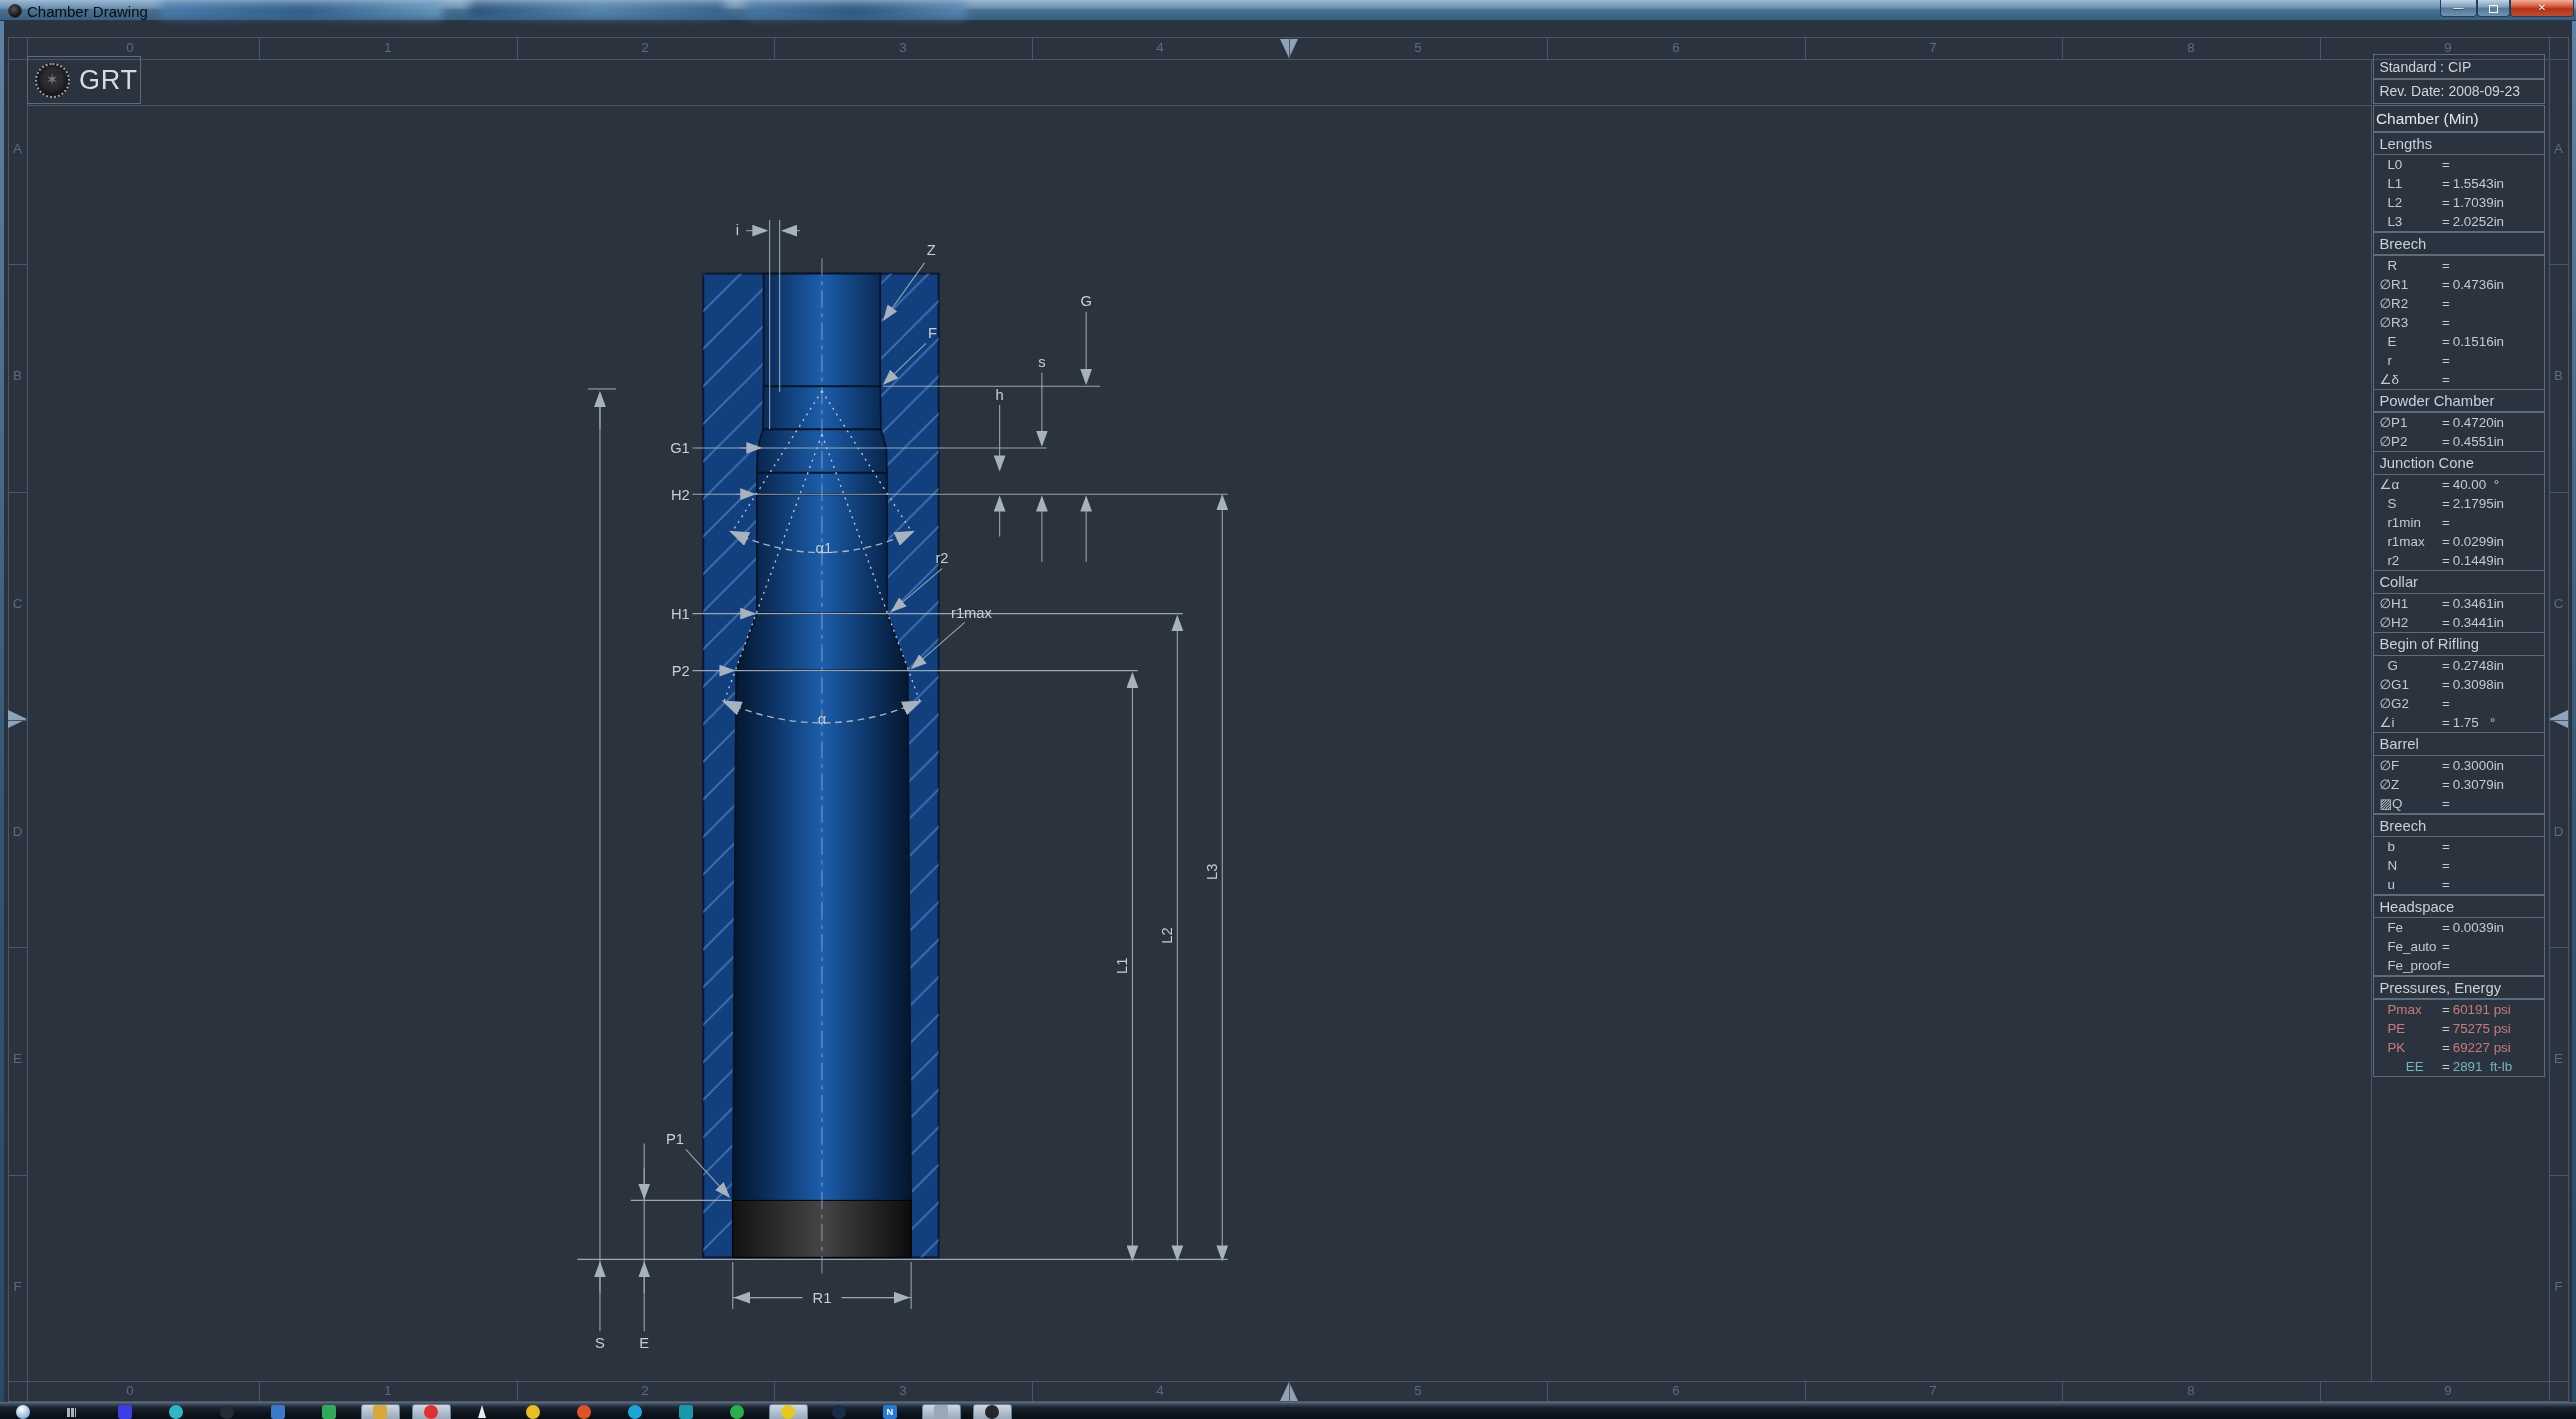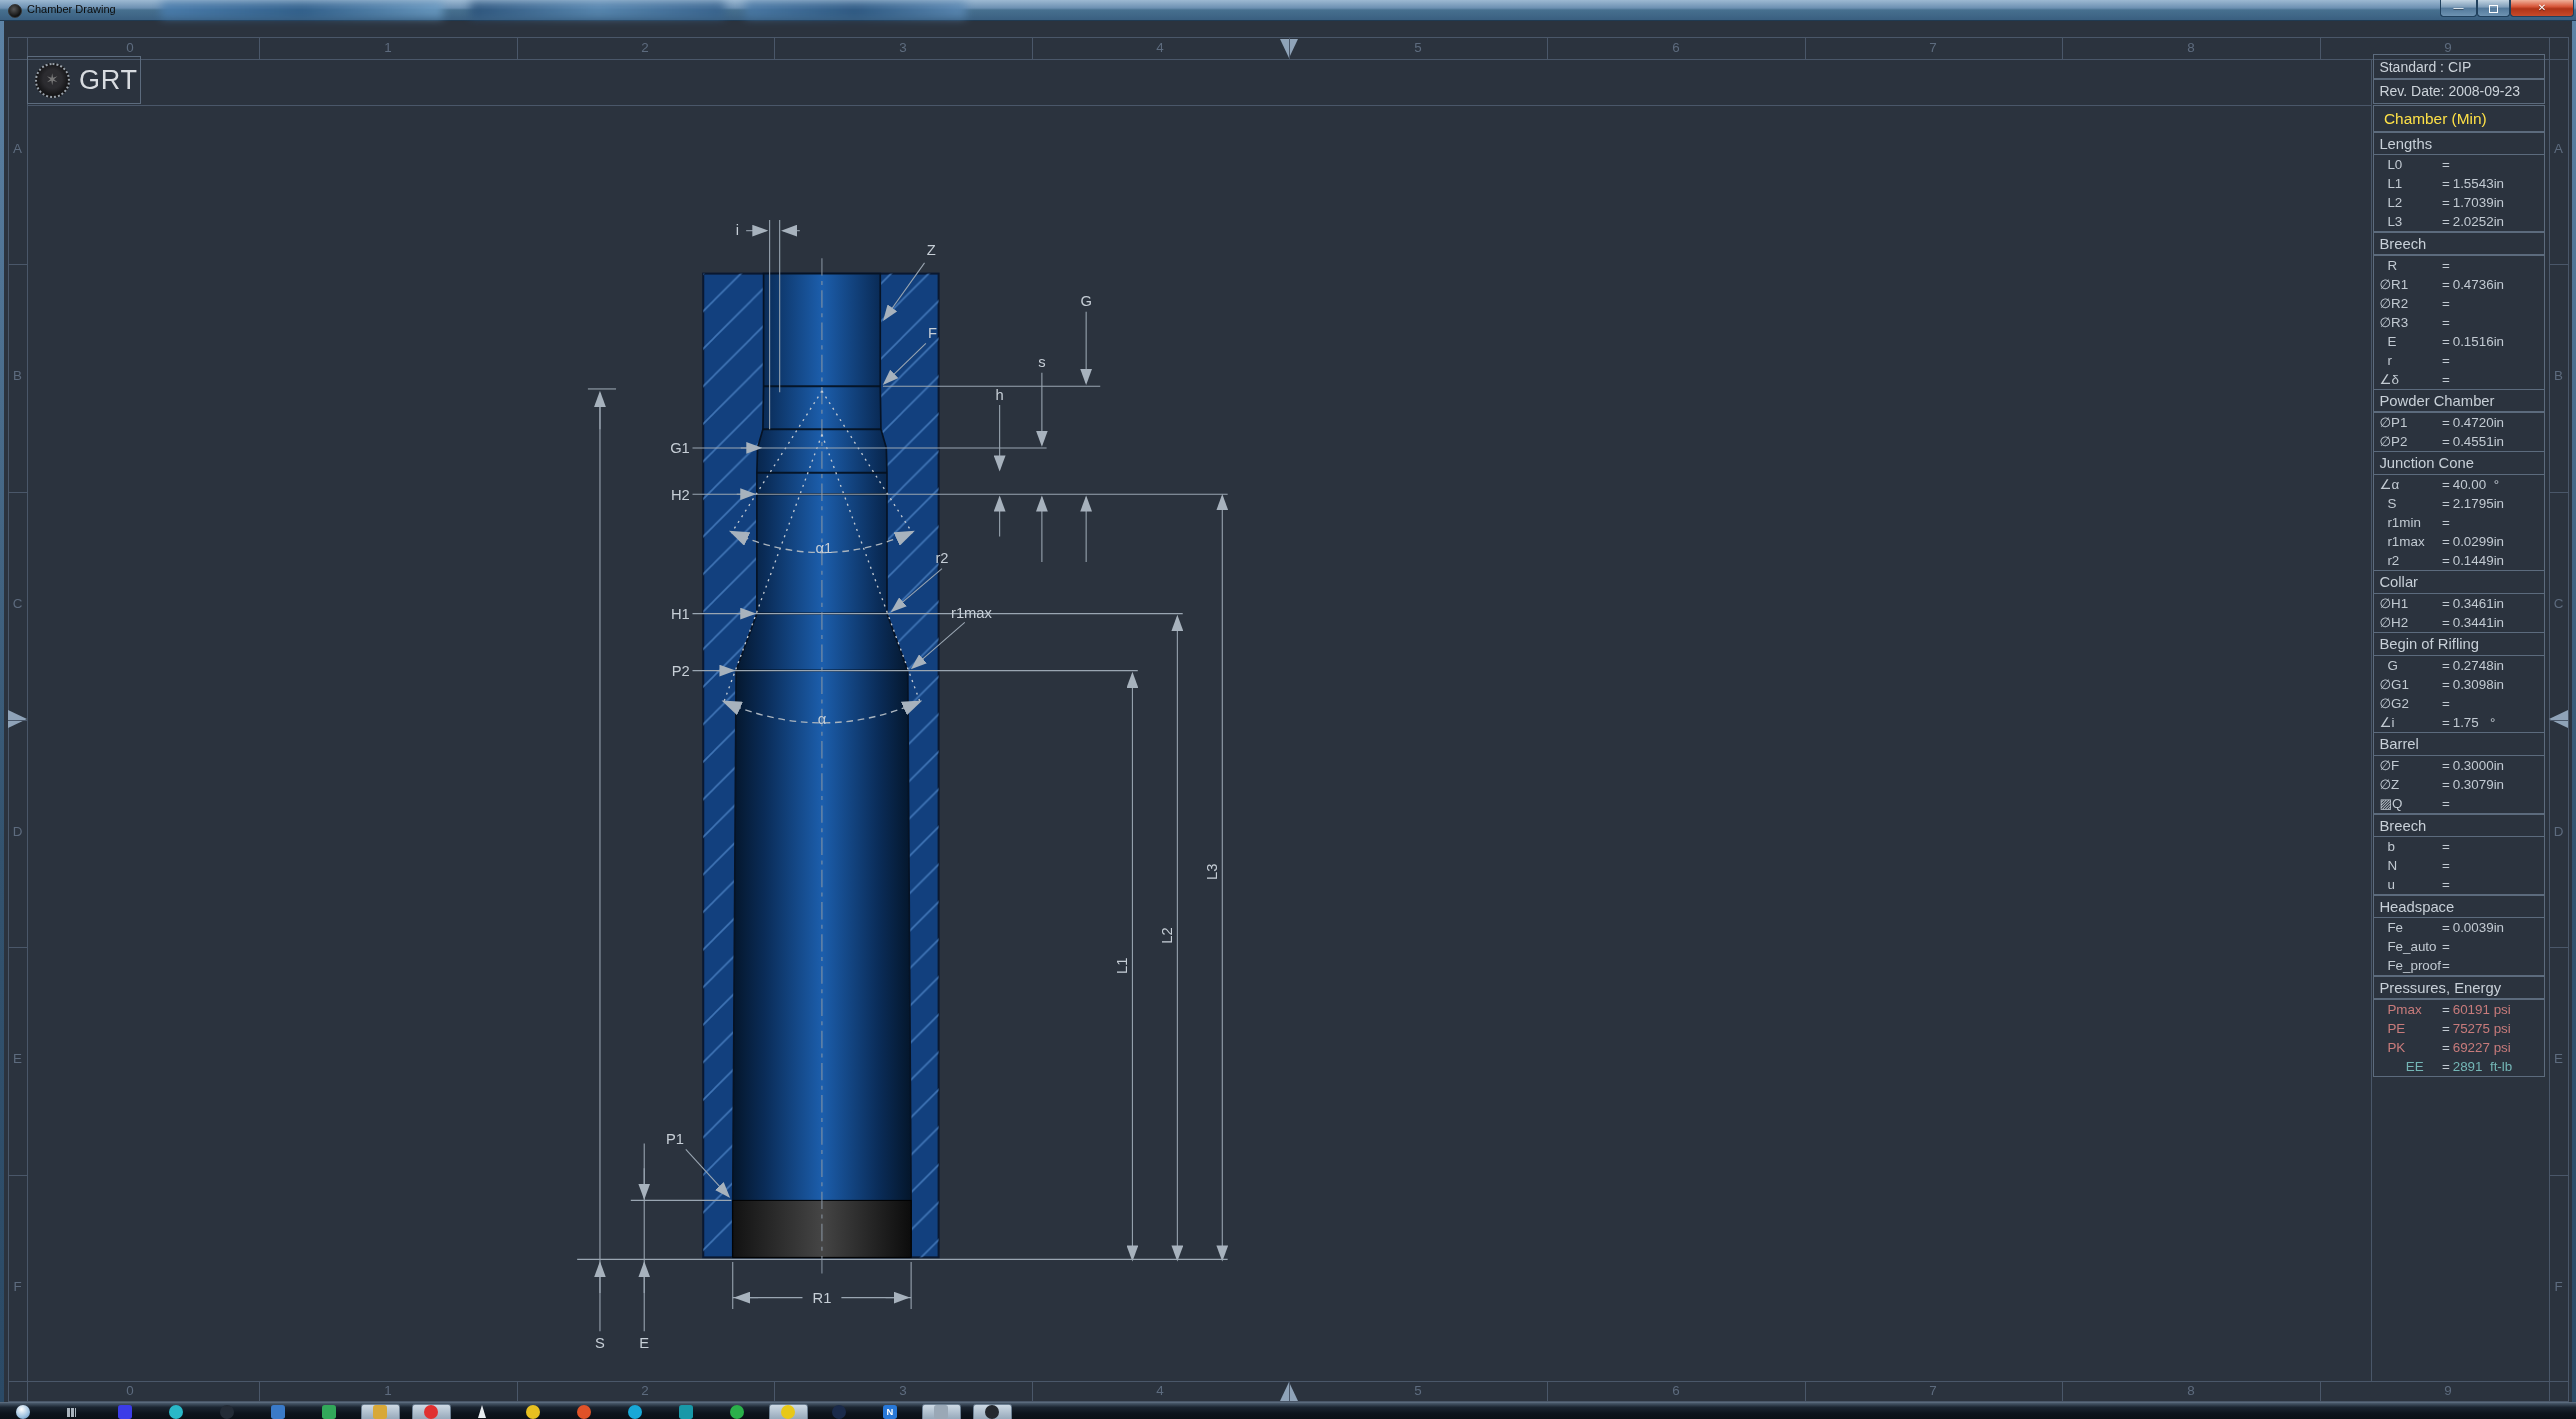--- a/index.html
+++ b/index.html
@@ -3,21 +3,21 @@
 <meta charset="utf-8">
 <style>
   html,body{margin:0;padding:0;background:#11161d;font-family:"Liberation Sans",sans-serif;}
   #screen{position:relative;width:2576px;height:1419px;background:#2b333e;overflow:hidden;}
   
   #titlebar{position:absolute;left:0;top:0;width:2576px;height:20px;
     background:linear-gradient(to bottom,#9db9d2 0%,#6c90b2 40%,#47708f 50%,#3a5f80 100%);
     border-bottom:0.7px solid #1f3a52;z-index:60;}
   #title-icon{position:absolute;left:8px;top:4px;width:12px;height:12px;border-radius:50%;
     background:radial-gradient(circle at 40% 35%,#555,#111 70%);border:0.7px solid #333;}
-  #window-title{position:absolute;left:27px;top:2.7px;font-size:11px;color:#0c0c0c;}
+  #window-title{position:absolute;left:27px;top:2.7px;font-size:15px;color:#0c0c0c;}
   .blurblob{position:absolute;top:2px;height:16px;filter:blur(4.7px);opacity:.85;border-radius:2.7px;}
   .winbtn{position:absolute;top:0;height:17.4px;border:0.7px solid #20415e;border-top:none;
     border-radius:0 0 3.4px 3.4px;box-sizing:border-box;text-align:center;color:#fff;z-index:61;}
   .winbtn.minmax{background:linear-gradient(to bottom,#c2d4e2 0%,#7d9cb8 45%,#52789a 50%,#6e93b2 100%);}
   #btn-close{background:linear-gradient(to bottom,#f0b09a 0%,#d8593c 40%,#b03418 55%,#c74a2a 100%);}
   .winglyph{font-size:10px;line-height:16px;color:#fff;text-shadow:0 0.7px 0.7px rgba(0,0,0,.5);}
   #max-glyph{display:inline-block;width:7.4px;height:6px;border:1.3px solid #fff;margin-top:4.7px;}
   
   .winedge{position:absolute;top:20px;width:4px;height:1382px;
     background:linear-gradient(to bottom,#5d83a6,#33536f 60%,#2b4burned);background:linear-gradient(to bottom,#5d83a6,#33536f 60%,#2b4a66);z-index:55;}
@@ -36,21 +36,21 @@
     border:2px dotted #9aa2aa;box-sizing:border-box;position:relative;}
   #grt-emblem:after{content:"✶";position:absolute;left:0;right:0;top:5.4px;text-align:center;color:#777;font-size:16px;}
   #grt-text{font-size:27px;color:#d8dce0;margin-left:9.4px;letter-spacing:0.7px;}
   #title-cell{left:141px;top:56px;width:2229px;height:48px;display:flex;align-items:center;justify-content:center;}
   #drawing-title{font-size:23px;color:#d5dade;letter-spacing:0.3px;}
   #std-box{left:2373px;top:54px;width:172px;height:25.5px;font-size:14px;line-height:25px;padding-left:5.4px;}
   #rev-box{left:2373px;top:78px;width:172px;height:25.5px;font-size:14px;line-height:25px;padding-left:5.4px;}
   
   #panel{position:absolute;left:2373px;top:106px;width:172px;z-index:40;}
   .pbox{border:0.7px solid #5c6b7d;box-sizing:border-box;margin-top:-0.7px;background:#2b333e;}
-  #panel-title{height:27px;line-height:26px;font-size:15.4px;color:#fde047;padding-left:10px;}
+  #panel-title{height:27px;line-height:26px;font-size:15.4px;color:#e5e5e5;padding-left:2px;}
   .phead{height:23.5px;line-height:23px;font-size:14.8px;color:#c8d0d8;padding-left:5.4px;}
   .prow{height:19px;display:flex;align-items:center;font-size:13.4px;color:#c2cad2;}
   .prow .lab{flex:0 0 auto;width:68px;padding-left:13.4px;box-sizing:border-box;}
   .prow .lab.sym{padding-left:5.4px;}
   .prow .eq{flex:0 0 10.7px;}
   .prow .val{flex:1;white-space:pre;}
   
   #taskbar{position:absolute;left:0;top:1402px;width:2576px;height:17.4px;z-index:70;
     background:linear-gradient(to bottom,#4a5a6c 0%,#1b2531 25%,#0d141d 60%,#0a0f16 100%);
     border-top:0.7px solid #5a6a7c;}

